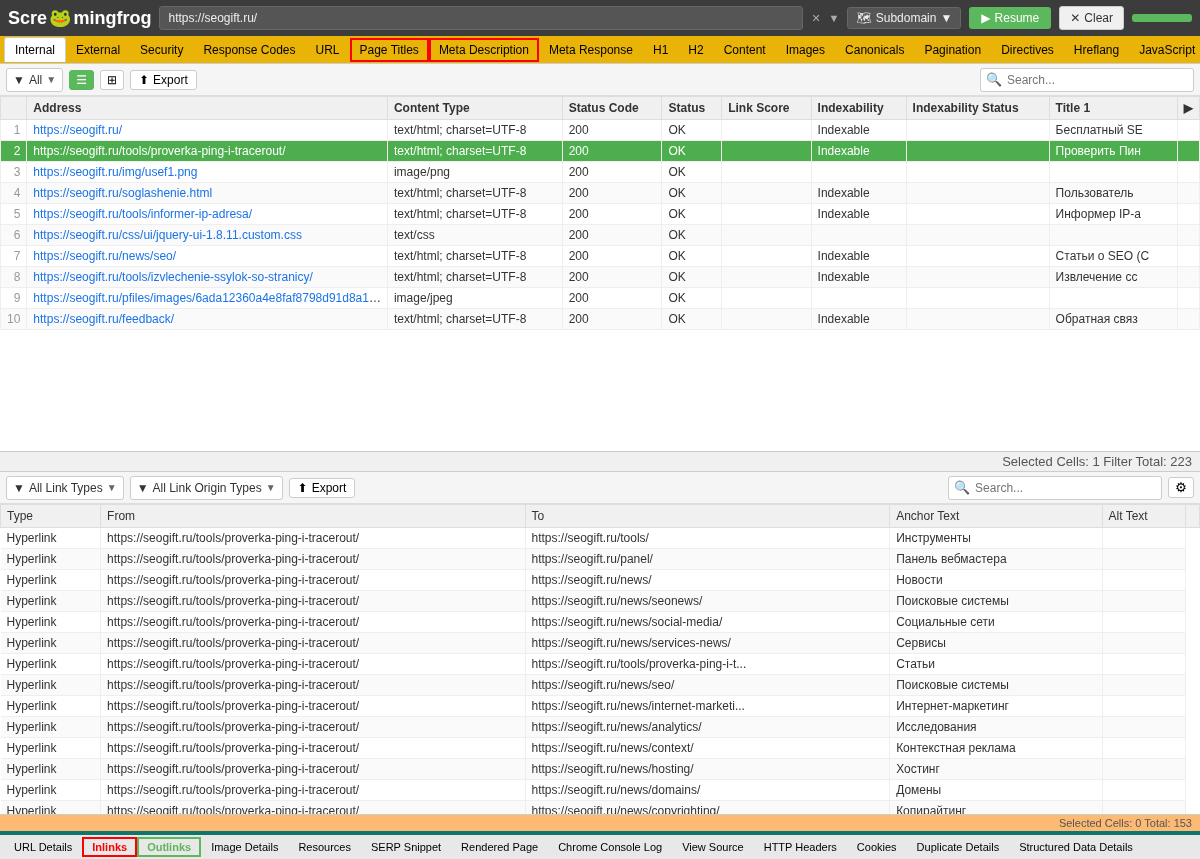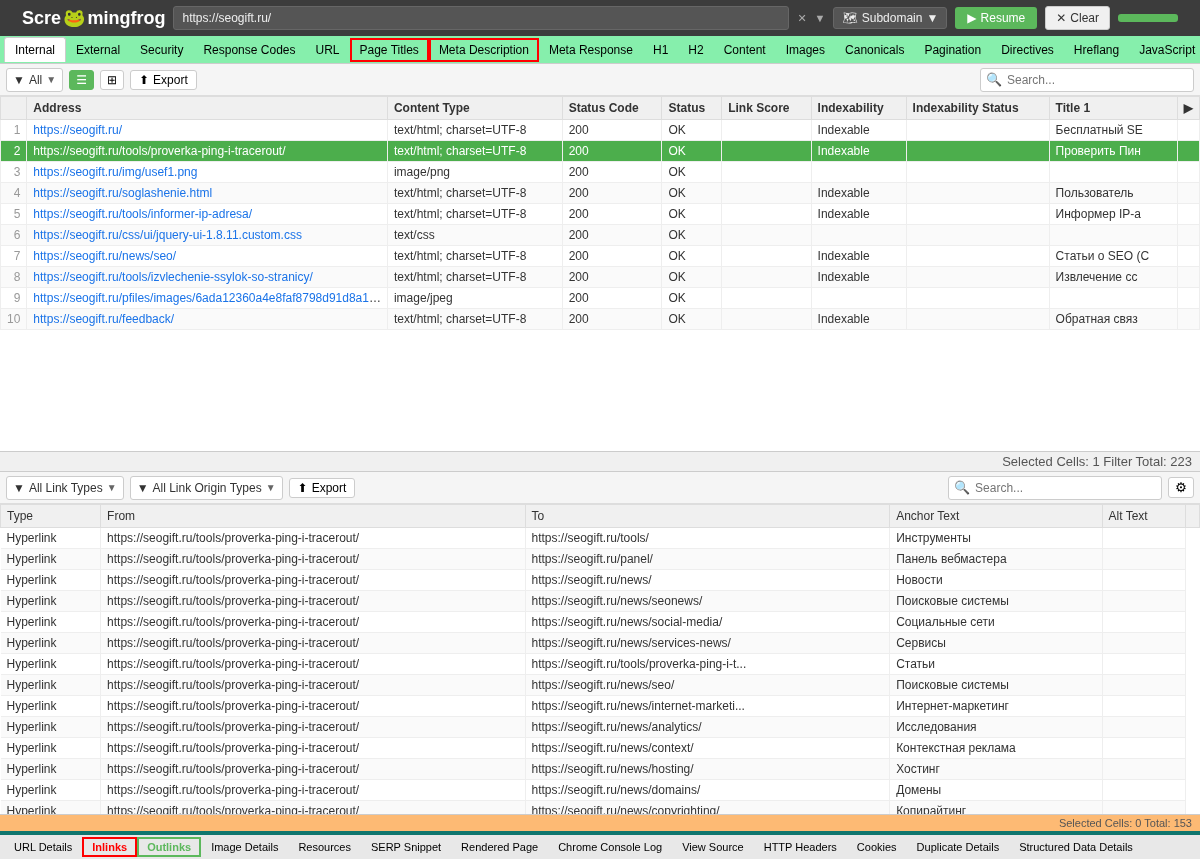--- a/index.html
+++ b/index.html
@@ -1,28 +1,28 @@
 <!DOCTYPE html>
 <html><head>
   <meta charset="utf-8">
   <style>
     * { box-sizing: border-box; margin: 0; padding: 0; }
     body { font-family: Arial, sans-serif; font-size: 12px; background: #2b2b2b; color: #333; overflow: hidden; height: 859px; width: 1200px; }
 
     
-    #top-bar { display: flex; align-items: center; background: #3c3c3c; height: 36px; padding: 0 22px; gap: 8px; }
+    #top-bar { display: flex; align-items: center; background: #3c3c3c; height: 36px; padding: 0 8px; gap: 8px; }
     #logo { color: white; font-size: 18px; font-weight: bold; display: flex; align-items: center; gap: 2px; }
     #url-bar { flex: 1; background: #555; border: 1px solid #666; border-radius: 3px; height: 24px; padding: 0 8px; color: #eee; font-size: 12px; }
     .subdomain-btn { background: #555; color: #eee; border: 1px solid #666; border-radius: 3px; padding: 3px 8px; font-size: 12px; cursor: pointer; display: flex; align-items: center; gap: 4px; }
     .resume-btn { background: #5cb85c; color: white; border: none; border-radius: 3px; padding: 4px 12px; font-size: 12px; cursor: pointer; display: flex; align-items: center; gap: 4px; }
     .clear-btn { background: #f0f0f0; color: #333; border: 1px solid #ccc; border-radius: 3px; padding: 4px 10px; font-size: 12px; cursor: pointer; display: flex; align-items: center; gap: 4px; }
     .green-btn-sm { background: #5cb85c; color: white; border: none; border-radius: 3px; padding: 4px 12px; font-size: 12px; cursor: pointer; width: 60px; }
 
     
-    #nav-tabs { display: flex; align-items: center; background: #86efac; border-bottom: 1px solid #ccc; height: 28px; padding: 0 4px; overflow: hidden; }
+    #nav-tabs { display: flex; align-items: center; background: #eab308; border-bottom: 1px solid #ccc; height: 28px; padding: 0 4px; overflow: hidden; }
     .nav-tab { padding: 5px 10px; font-size: 12px; cursor: pointer; white-space: nowrap; border: none; background: none; }
     .nav-tab.active { background: white; border: 1px solid #ccc; border-bottom: none; border-radius: 3px 3px 0 0; }
     .nav-tab.highlighted { border: 2px solid red; padding: 3px 8px; }
 
     
     #toolbar { display: flex; align-items: center; background: #f5f5f5; border-bottom: 1px solid #ddd; height: 32px; padding: 0 6px; gap: 6px; }
     .filter-select { background: white; border: 1px solid #ccc; border-radius: 3px; padding: 2px 6px; font-size: 12px; height: 24px; display: flex; align-items: center; gap: 4px; cursor: pointer; }
     .filter-select .arrow { font-size: 10px; color: #666; }
     .export-btn { background: white; border: 1px solid #ccc; border-radius: 3px; padding: 2px 8px; font-size: 12px; cursor: pointer; display: flex; align-items: center; gap: 4px; }
     .search-box { margin-left: auto; display: flex; align-items: center; background: white; border: 1px solid #ccc; border-radius: 3px; padding: 2px 6px; height: 24px; }

